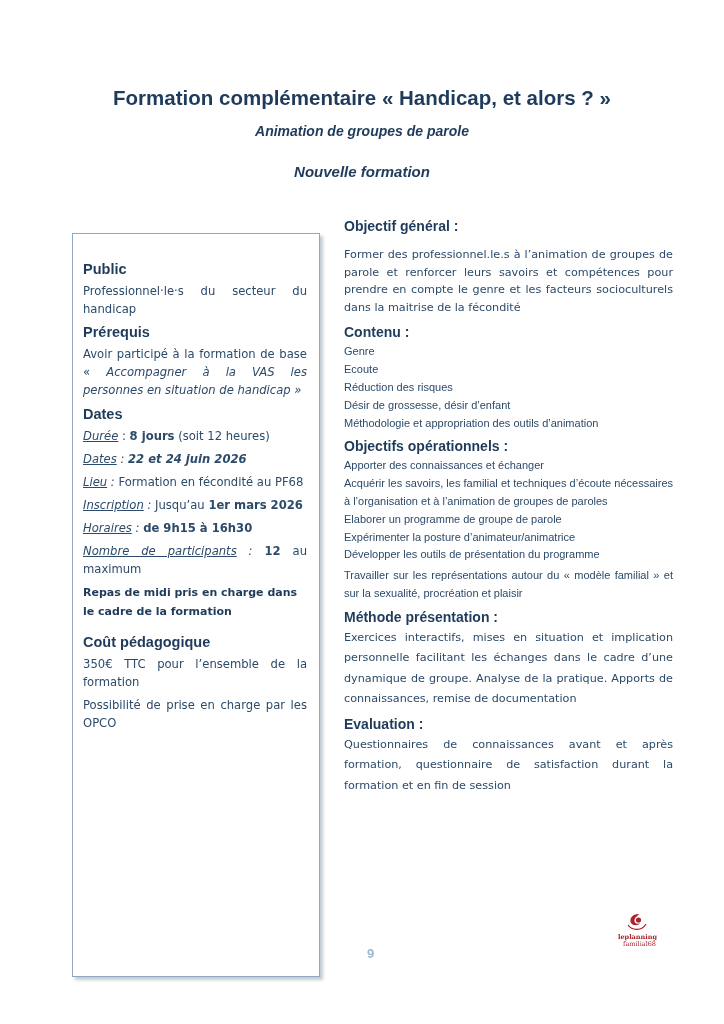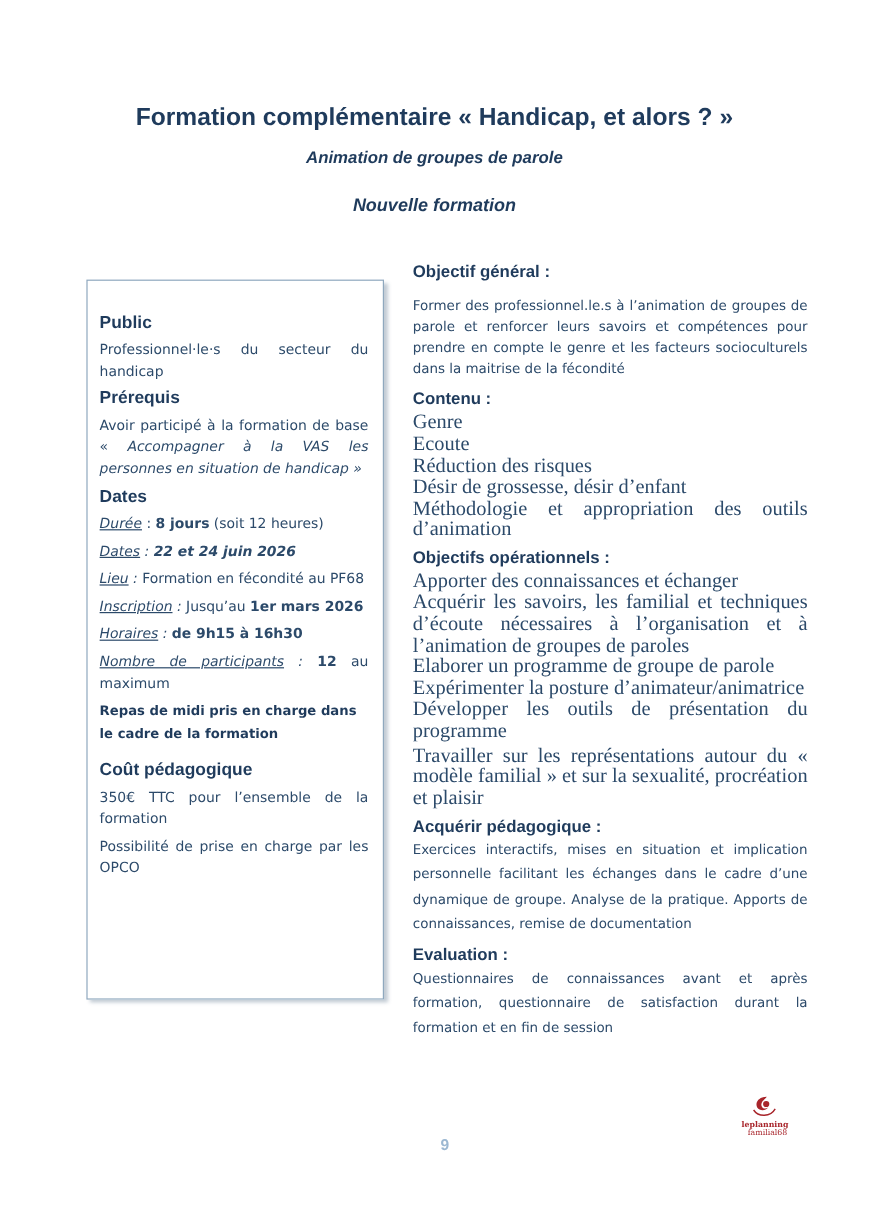--- a/index.html
+++ b/index.html
@@ -16,21 +16,21 @@
       position: absolute; left: 0; right: 0; top: 123px; text-align: center;
       font-family: "Liberation Sans", sans-serif; font-weight: bold; font-style: italic;
       font-size: 14px; color: #1f3b5c;
     }
     .tagline {
       position: absolute; left: 0; right: 0; top: 163px; text-align: center;
       font-family: "Liberation Sans", sans-serif; font-weight: bold; font-style: italic;
       font-size: 15px; color: #1f3b5c;
     }
     .left-box {
-      position: absolute; left: 72px; top: 233px; width: 248px; height: 600px;
+      position: absolute; left: 72px; top: 233px; width: 248px; height: 744px;
       border: 1.5px solid #8fa8be;
       box-shadow: 3px 3px 3px rgba(120,140,160,0.45);
       box-sizing: border-box;
       padding: 26px 12px 0 10px;
     }
     .h-left {
       font-family: "Liberation Sans", sans-serif; font-weight: bold;
       font-size: 14.5px; color: #1f3b5c; margin: 0 0 4px 0; line-height: 18px;
     }
     .p-left {
@@ -52,21 +52,21 @@
       font-family: "Liberation Sans", sans-serif; font-weight: bold; font-size: 14px;
       color: #1f3b5c; margin: 0 0 8px 0; line-height: 17px;
     }
     .h-right.tight { margin-bottom: 2px; }
     .p-right {
       font-family: "DejaVu Sans", sans-serif; font-size: 11.2px; color: #2c4a6a;
       line-height: 17.6px; text-align: justify; margin: 0 0 6px 0;
     }
     .list-right { margin: 0 0 6px 0; padding: 0; list-style: none; }
     .list-right li {
-      font-family: Liberation Serif, serif; font-size: 17px; color: #2c4a6a;
+      font-family: Liberation Sans, sans-serif; font-size: 11px; color: #2c4a6a;
       line-height: 17.8px; text-align: justify;
     }
     .p-right.loose { line-height: 20.5px; }
     .page-num {
       position: absolute; left: 367px; top: 946px; font-family: "Liberation Sans", sans-serif;
       font-weight: bold; font-size: 13px; color: #9cb8d2;
     }
     .logo { position: absolute; left: 618px; top: 912px; width: 38px; text-align: right; }
     .logo-text {
       font-family: "DejaVu Serif", serif; font-size: 6.5px; color: #a8252b; line-height: 7px;
@@ -118,21 +118,21 @@
     <div class="h-right tight">Objectifs opérationnels :</div>
     <ul class="list-right">
       <li>Apporter des connaissances et échanger</li>
       <li>Acquérir les savoirs, les familial et techniques d’écoute nécessaires à l’organisation et à l’animation de groupes de paroles</li>
       <li>Elaborer un programme de groupe de parole</li>
       <li>Expérimenter la posture d’animateur/animatrice</li>
       <li>Développer les outils de présentation du programme</li>
       <li style="margin-top:3px;">Travailler sur les représentations autour du « modèle familial » et sur la sexualité, procréation et plaisir</li>
     </ul>
 
-    <div class="h-right tight">Acquérir pédagogique :</div>
+    <div class="h-right tight">Méthode présentation :</div>
     <p class="p-right loose">Exercices interactifs, mises en situation et implication personnelle facilitant les échanges dans le cadre d’une dynamique de groupe. Analyse de la pratique. Apports de connaissances, remise de documentation</p>
 
     <div class="h-right tight">Evaluation :</div>
     <p class="p-right loose">Questionnaires de connaissances avant et après formation, questionnaire de satisfaction durant la formation et en fin de session</p>
   </div>
 
   <div class="page-num">9</div>
 
   <div class="logo">
     <svg width="24" height="22" viewBox="0 0 24 22" style="display:block;margin:0 auto;">

